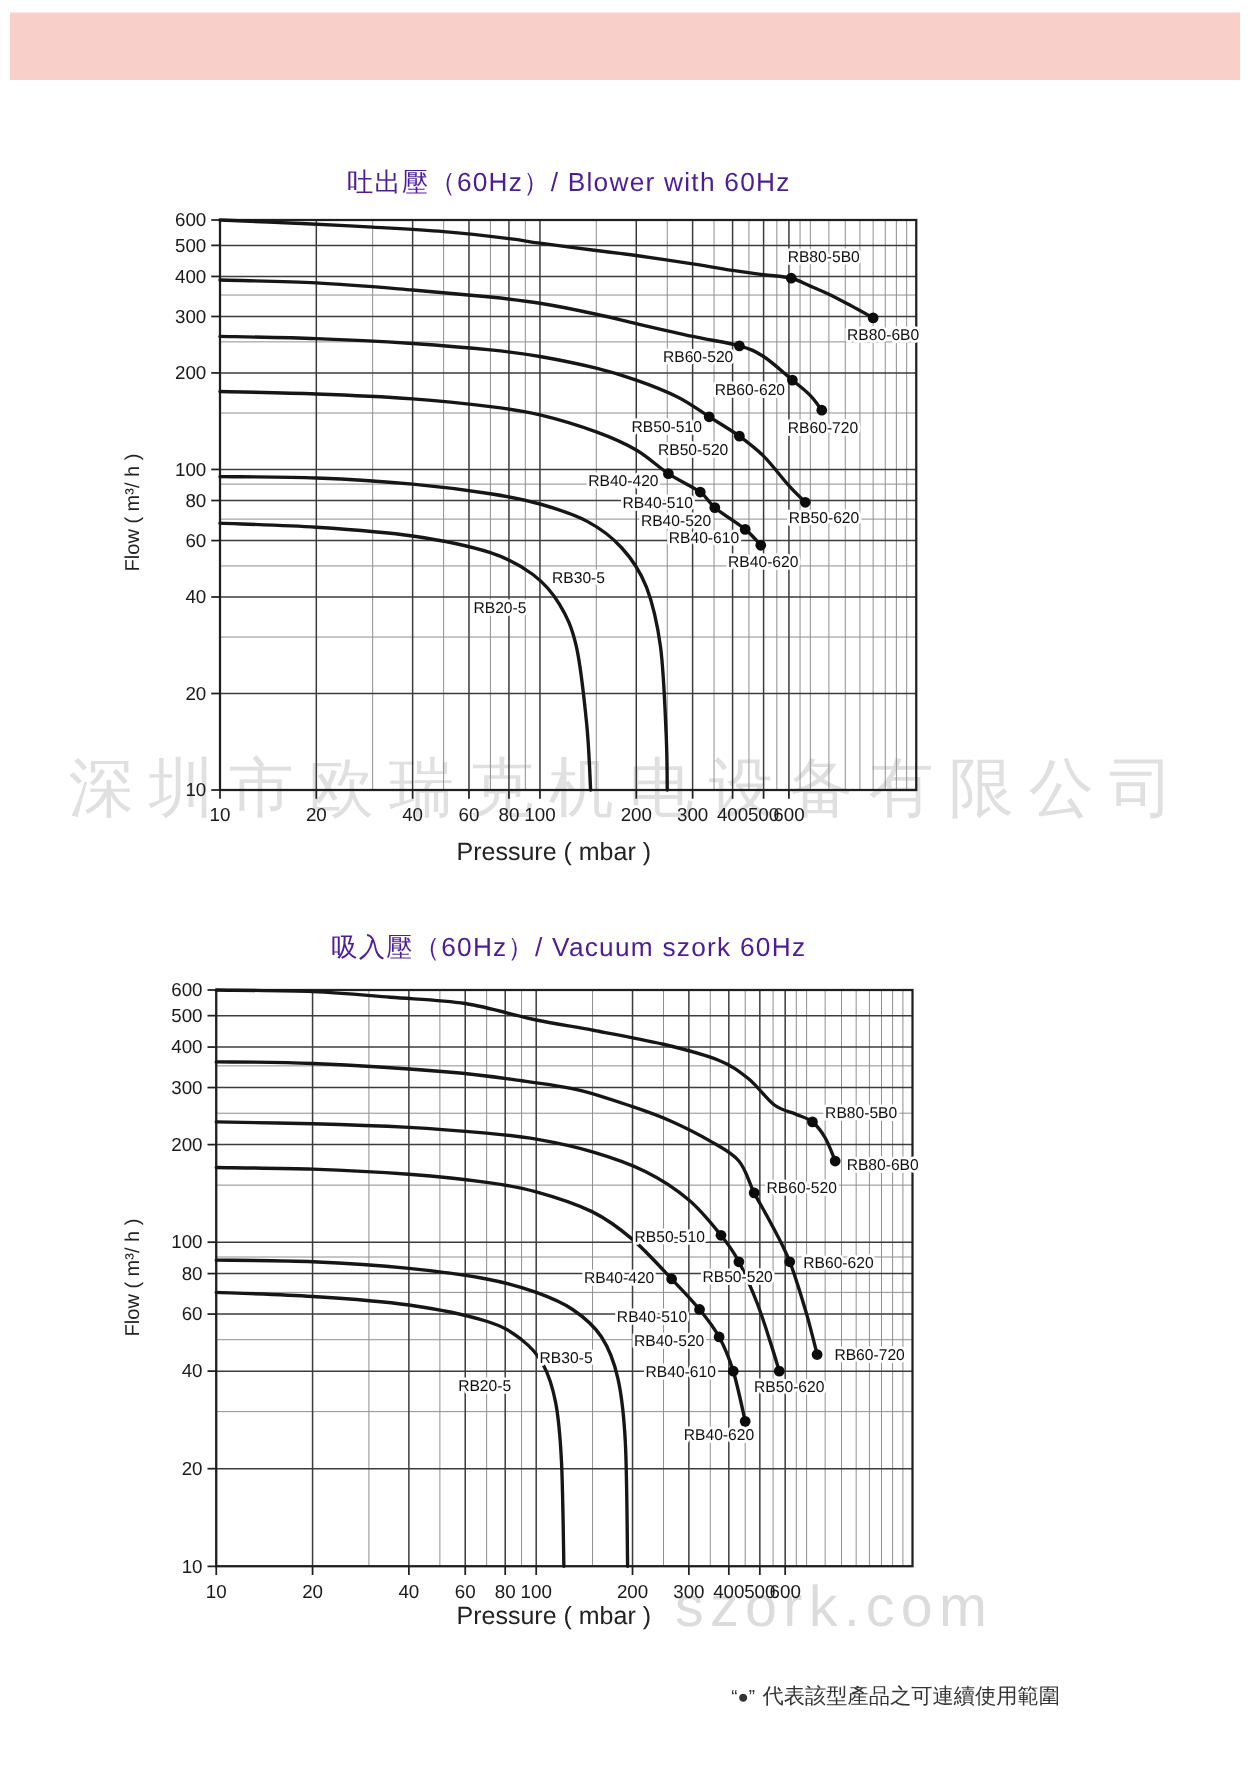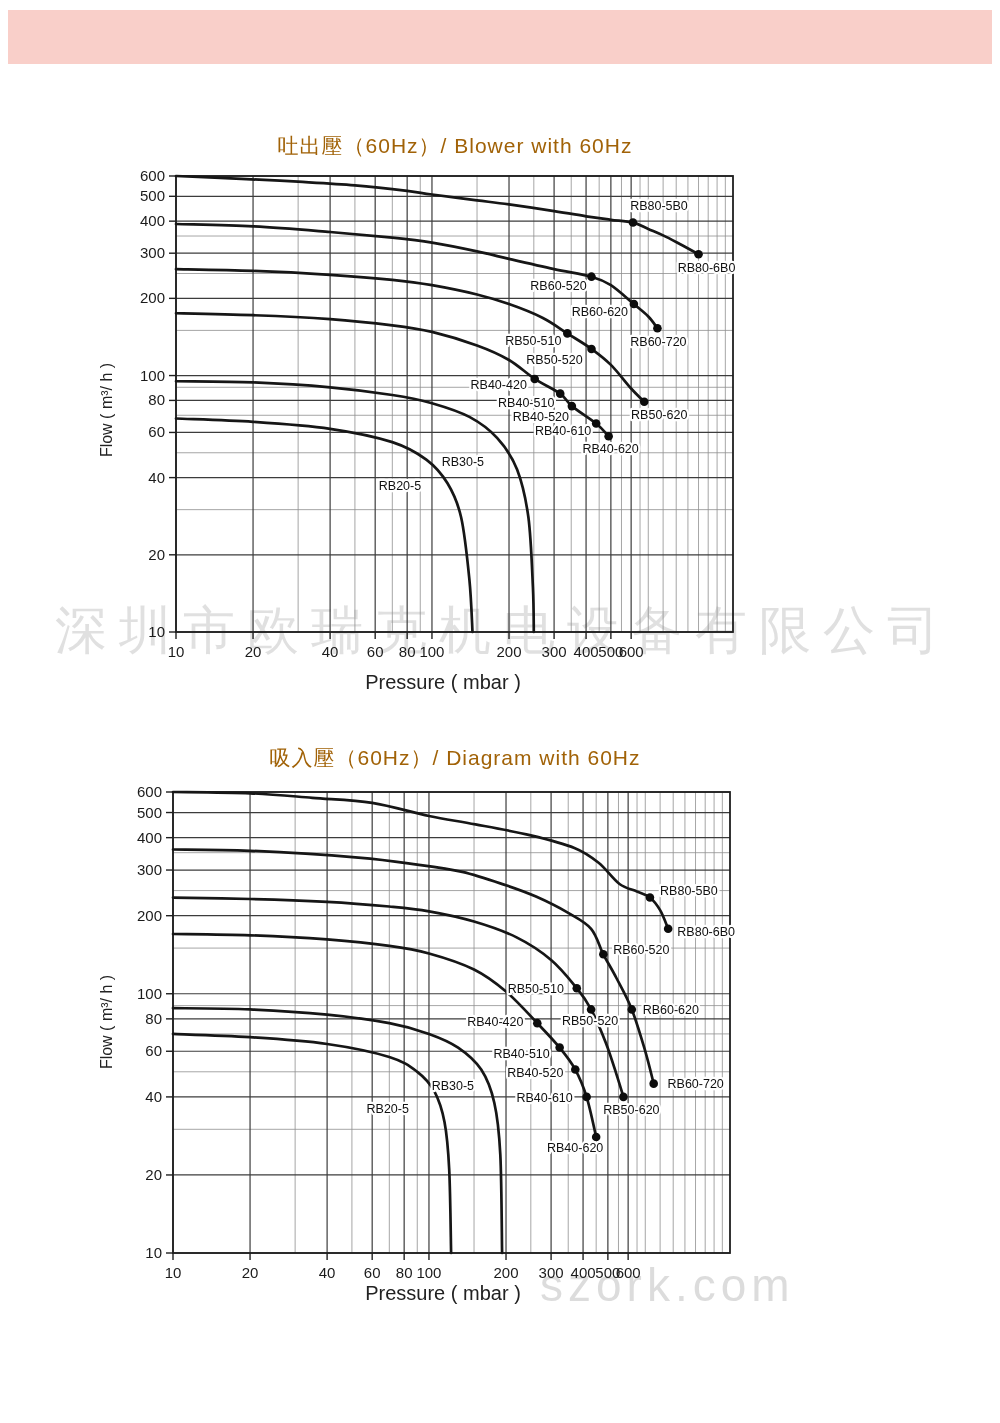--- a/index.html
+++ b/index.html
@@ -4,21 +4,21 @@
 <style>
   html,body{margin:0;padding:0;background:#ffffff;}
   body{width:1000px;height:1423px;position:relative;overflow:hidden;
        font-family:"Liberation Sans","DejaVu Sans",sans-serif;}
   .abs{position:absolute;}
   
   #header-bar{left:8px;top:10px;width:984px;height:54px;background:#f9cfc9;z-index:2;}
   #header-zh{left:20px;top:8px;font-size:31px;font-weight:bold;color:#2a2ac8;letter-spacing:2px;white-space:nowrap;}
   #header-en{right:20px;top:14px;font-size:26px;font-weight:bold;color:#1616d6;white-space:nowrap;}
   
-  .chart-title{left:130px;width:650px;text-align:center;font-size:21px;color:#a16207;letter-spacing:1px;z-index:2;white-space:nowrap;}
+  .chart-title{left:130px;width:650px;text-align:center;font-size:21px;color:#4c1d95;letter-spacing:1px;z-index:2;white-space:nowrap;}
   #title-1{top:132px;}
   #title-2{top:744px;}
   .x-axis-label{left:333px;width:220px;text-align:center;font-size:20px;color:#222;z-index:2;}
   #xlab-1{top:671px;}
   #xlab-2{top:1282px;}
   .y-axis-label{width:170px;height:22px;text-align:center;font-size:16px;color:#222;transform:rotate(-90deg);z-index:2;white-space:nowrap;}
   #ylab-1{left:24px;top:399px;}
   #ylab-2{left:24px;top:1011px;}
   
   #wm-company{left:55px;top:596px;font-size:52px;color:rgba(60,60,60,0.16);letter-spacing:12px;white-space:nowrap;z-index:0;}
@@ -47,21 +47,21 @@
 <div class="abs" id="header-zh">規格與操作特性圖</div>
 <div class="abs" id="header-en">pecification and Operation Diagram</div>
 
 <div class="abs" id="wm-company">深圳市欧瑞克机电设备有限公司</div>
 <div class="abs" id="wm-site">szork.com</div>
 
 <div class="abs chart-title" id="title-1">吐出壓（60Hz）/  Blower with 60Hz</div>
 <div class="abs y-axis-label" id="ylab-1">Flow ( m³/ h )</div>
 <div class="abs x-axis-label" id="xlab-1">Pressure ( mbar )</div>
 
-<div class="abs chart-title" id="title-2">吸入壓（60Hz）/  Diagram with 60Hz</div>
+<div class="abs chart-title" id="title-2">吸入壓（60Hz）/  Vacuum szork 60Hz</div>
 <div class="abs y-axis-label" id="ylab-2">Flow ( m³/ h )</div>
 <div class="abs x-axis-label" id="xlab-2">Pressure ( mbar )</div>
 
 <svg class="abs" id="charts" width="1000" height="1423" viewBox="0 0 1000 1423">
     <g>
       <line x1="298.1256405368668" y1="176" x2="298.1256405368668" y2="632" class="gmin"></line>
       <line x1="354.9108295872257" y1="176" x2="354.9108295872257" y2="632" class="gmin"></line>
       <line x1="392.31427741326013" y1="176" x2="392.31427741326013" y2="632" class="gmin"></line>
       <line x1="420.2512810737336" y1="176" x2="420.2512810737336" y2="632" class="gmin"></line>
       <line x1="477.03647012409243" y1="176" x2="477.03647012409243" y2="632" class="gmin"></line>
@@ -311,13 +311,16 @@
       <text x="521.6444328489231" y="1057.5660872325222" text-anchor="middle" class="clab">RB40-510</text>
       <text x="535.3001405268907" y="1076.5567461650003" text-anchor="middle" class="clab">RB40-520</text>
       <text x="544.6242793251275" y="1101.9111093939237" text-anchor="middle" class="clab">RB40-610</text>
       <text x="575.1621106609593" y="1152.0706872352464" text-anchor="middle" class="clab">RB40-620</text>
       <text x="452.87607417698894" y="1090.1797231556468" text-anchor="middle" class="clab">RB30-5</text>
       <text x="387.71477429830327" y="1112.7741065061884" text-anchor="middle" class="clab">RB20-5</text>
     </g>
   </svg>
 
 <div class="abs" id="legend">
+  <div id="legend-line1">
+    <span id="legend-symbol">“●”</span><span>代表該型產品之可連續使用範圍</span>
+  </div>
 </div>
 
 </body></html>

